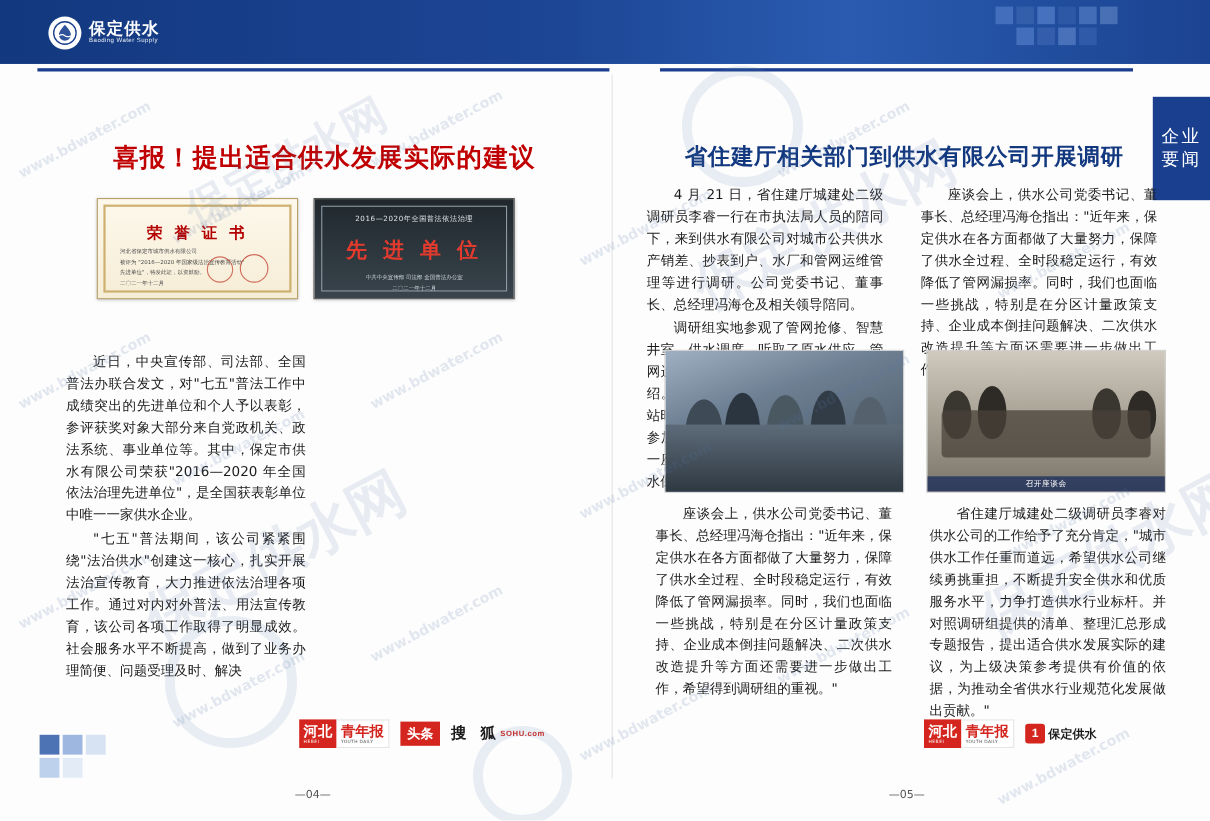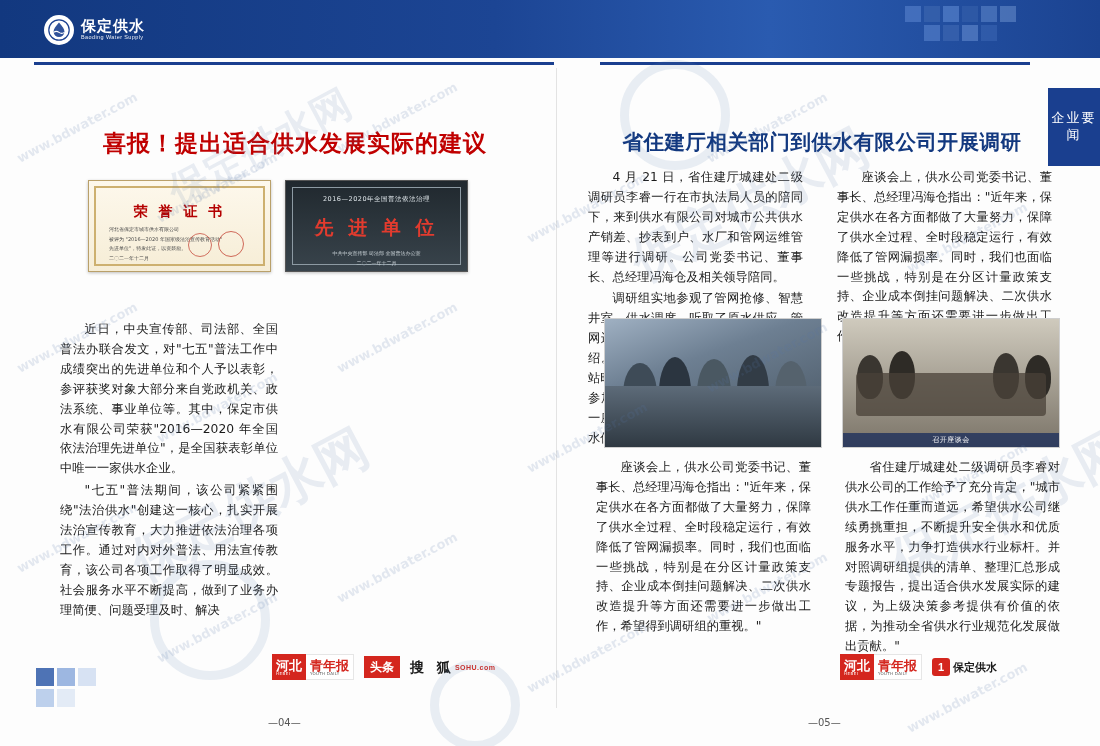--- a/index.html
+++ b/index.html
@@ -41,24 +41,24 @@
   .sq { position:absolute; }
   
   .rule-left {
     position:absolute; left:34px; top:62px; width:520px; height:3px; background:#1a3f8f;
   }
   .rule-right {
     position:absolute; left:600px; top:62px; width:430px; height:3px; background:#1a3f8f;
   }
   
   .sidetab {
-    position:absolute; right:0px; top:88px; width:52px; height:78px;
+    position:absolute; right:0px; top:88px; width:52px; height:94px;
     background:#1a3f8f; color:#fff;
     display:flex; align-items:center; justify-content:center;
-    font-size:13px; letter-spacing:2px; line-height:1.3;
+    font-size:16px; letter-spacing:2px; line-height:1.3;
     font-family:"DejaVu Sans",sans-serif;
   }
   .sidetab span { writing-mode:horizontal-tb; text-align:center; }
   
   .left-page { position:absolute; left:0; top:0; width:556px; height:746px; }
   .right-page { position:absolute; left:556px; top:0; width:544px; height:746px; }
   .divider { position:absolute; left:556px; top:68px; width:1px; height:640px; background:#e3e3e3; }
 
   .headline-left {
     position:absolute; left:60px; top:128px; width:470px;

